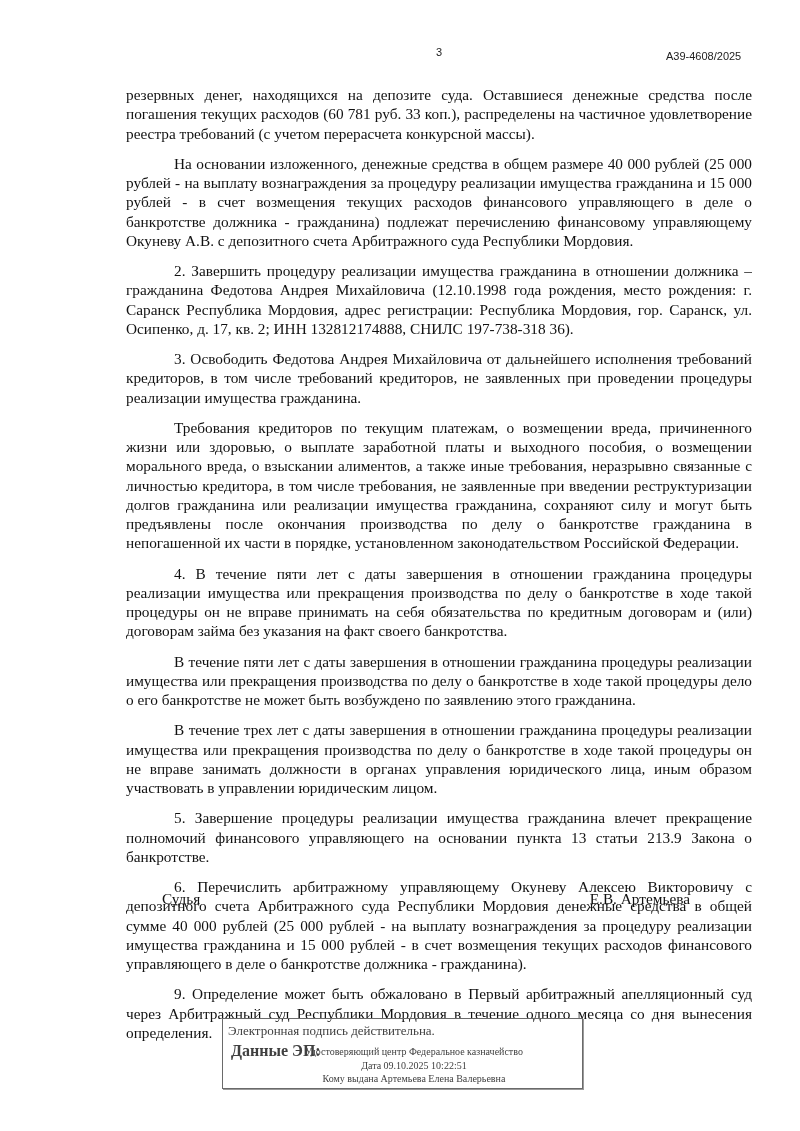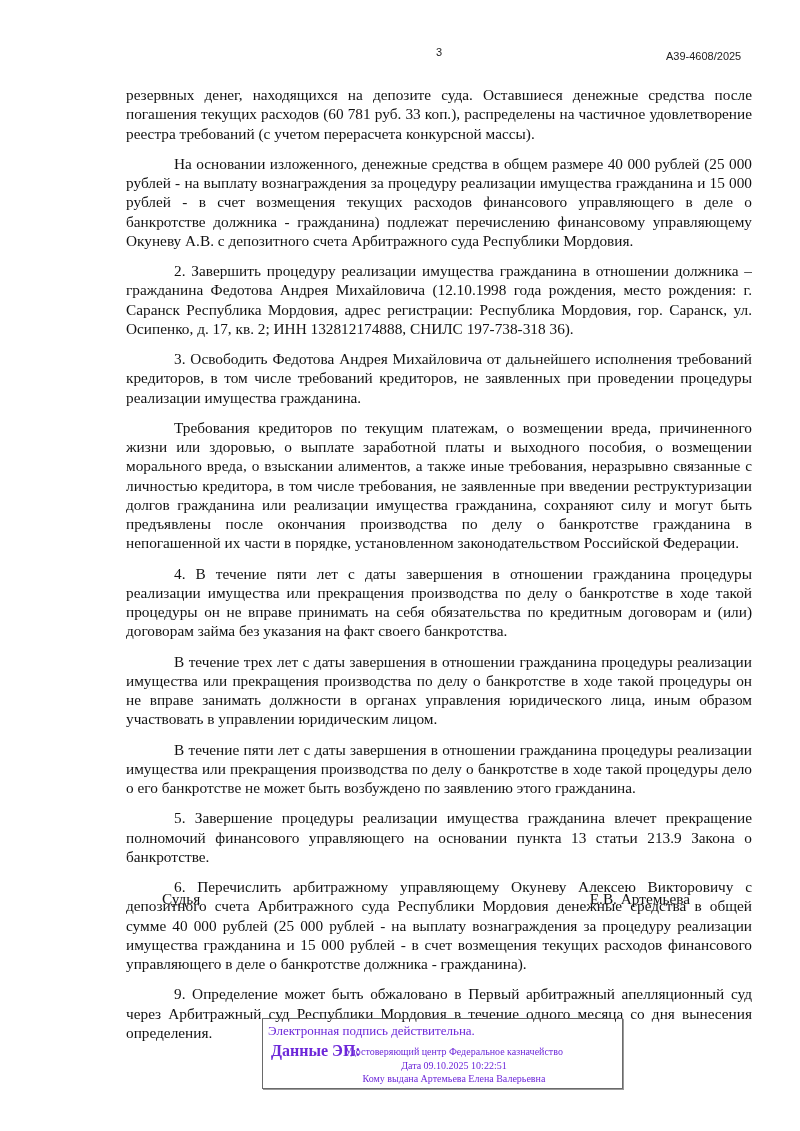--- a/index.html
+++ b/index.html
@@ -68,23 +68,22 @@
   }
   .ep-box {
     position: absolute;
     left: 222px;
     top: 1018px;
     width: 361px;
     height: 71px;
     border: 1px solid #6a6a6a;
     box-shadow: 1px 1px 0 #9a9a9a;
     font-family: "Liberation Serif", serif;
-    color: #6d28d9;
+    color: #404040;
     box-sizing: border-box;
-    margin-left: 40px;
   }
   .ep-title {
     position: absolute;
     left: 5px;
     top: 4px;
     font-size: 13px;
   }
   .ep-label {
     position: absolute;
     left: 8px;
@@ -112,22 +111,22 @@
   <span class="case-number">А39-4608/2025</span>
 </div>
 
 <div class="body-text">
   <p class="no-indent">резервных денег, находящихся на депозите суда. Оставшиеся денежные средства после погашения текущих расходов (60 781 руб. 33 коп.), распределены на частичное удовлетворение реестра требований (с учетом перерасчета конкурсной массы).</p>
   <p>На основании изложенного, денежные средства в общем размере 40 000 рублей (25 000 рублей - на выплату вознаграждения за процедуру реализации имущества гражданина и 15 000 рублей - в счет возмещения текущих расходов финансового управляющего в деле о банкротстве должника - гражданина) подлежат перечислению финансовому управляющему Окуневу А.В. с депозитного счета Арбитражного суда Республики Мордовия.</p>
   <p>2. Завершить процедуру реализации имущества гражданина в отношении должника – гражданина Федотова Андрея Михайловича (12.10.1998 года рождения, место рождения: г. Саранск Республика Мордовия, адрес регистрации: Республика Мордовия, гор. Саранск, ул. Осипенко, д. 17, кв. 2; ИНН 132812174888, СНИЛС 197-738-318 36).</p>
   <p>3. Освободить Федотова Андрея Михайловича от дальнейшего исполнения требований кредиторов, в том числе требований кредиторов, не заявленных при проведении процедуры реализации имущества гражданина.</p>
   <p>Требования кредиторов по текущим платежам, о возмещении вреда, причиненного жизни или здоровью, о выплате заработной платы и выходного пособия, о возмещении морального вреда, о взыскании алиментов, а также иные требования, неразрывно связанные с личностью кредитора, в том числе требования, не заявленные при введении реструктуризации долгов гражданина или реализации имущества гражданина, сохраняют силу и могут быть предъявлены после окончания производства по делу о банкротстве гражданина в непогашенной их части в порядке, установленном законодательством Российской Федерации.</p>
   <p>4. В течение пяти лет с даты завершения в отношении гражданина процедуры реализации имущества или прекращения производства по делу о банкротстве в ходе такой процедуры он не вправе принимать на себя обязательства по кредитным договорам и (или) договорам займа без указания на факт своего банкротства.</p>
+  <p>В течение пяти лет с даты завершения в отношении гражданина процедуры реализации имущества или прекращения производства по делу о банкротстве в ходе такой процедуры дело о его банкротстве не может быть возбуждено по заявлению этого гражданина.</p>
   <p>В течение трех лет с даты завершения в отношении гражданина процедуры реализации имущества или прекращения производства по делу о банкротстве в ходе такой процедуры он не вправе занимать должности в органах управления юридического лица, иным образом участвовать в управлении юридическим лицом.</p>
-  <p>В течение пяти лет с даты завершения в отношении гражданина процедуры реализации имущества или прекращения производства по делу о банкротстве в ходе такой процедуры дело о его банкротстве не может быть возбуждено по заявлению этого гражданина.</p>
   <p>5. Завершение процедуры реализации имущества гражданина влечет прекращение полномочий финансового управляющего на основании пункта 13 статьи 213.9 Закона о банкротстве.</p>
   <p>6. Перечислить арбитражному управляющему Окуневу Алексею Викторовичу с депозитного счета Арбитражного суда Республики Мордовия денежные средства в общей сумме 40 000 рублей (25 000 рублей - на выплату вознаграждения за процедуру реализации имущества гражданина и 15 000 рублей - в счет возмещения текущих расходов финансового управляющего в деле о банкротстве должника - гражданина).</p>
   <p>9. Определение может быть обжаловано в Первый арбитражный апелляционный суд через Арбитражный суд Республики Мордовия в течение одного месяца со дня вынесения определения.</p>
 </div>
 
 <div class="signature-row">
   <span>Судья</span>
   <span>Е.В. Артемьева</span>
 </div>
 

